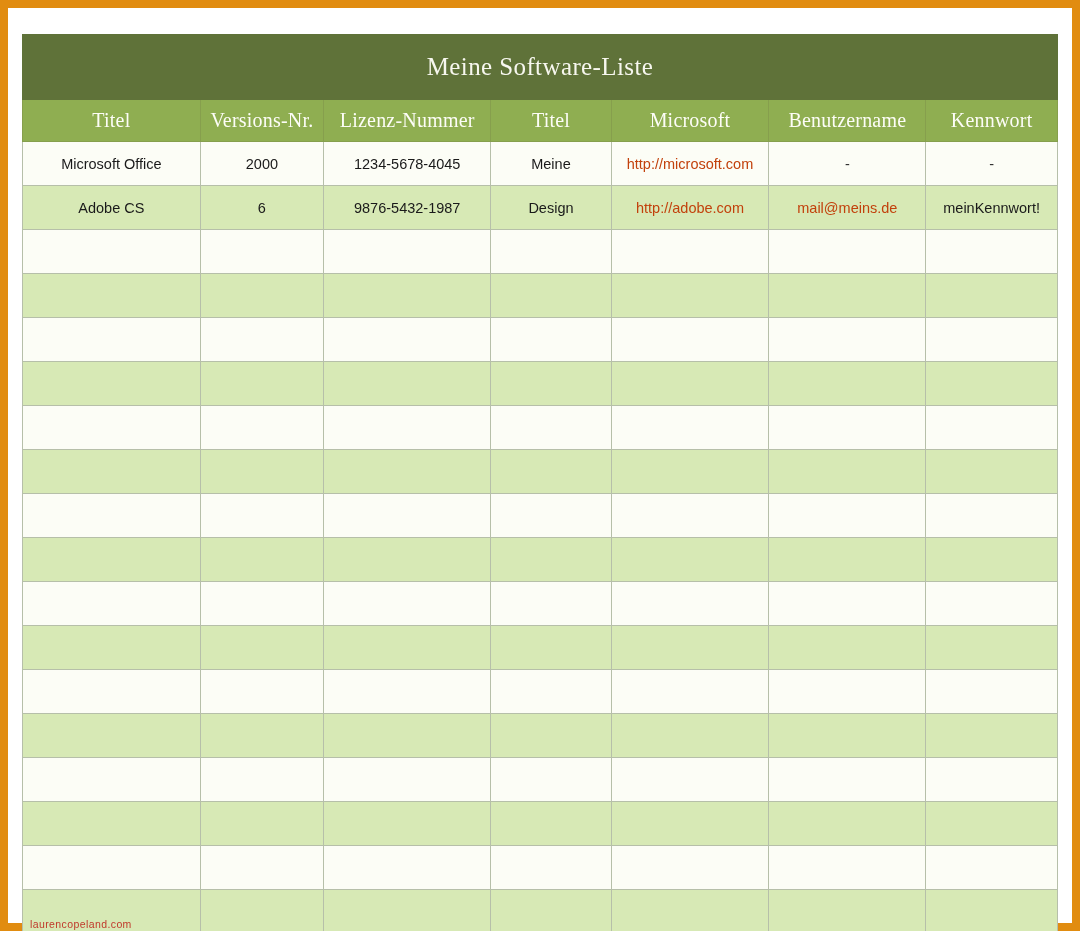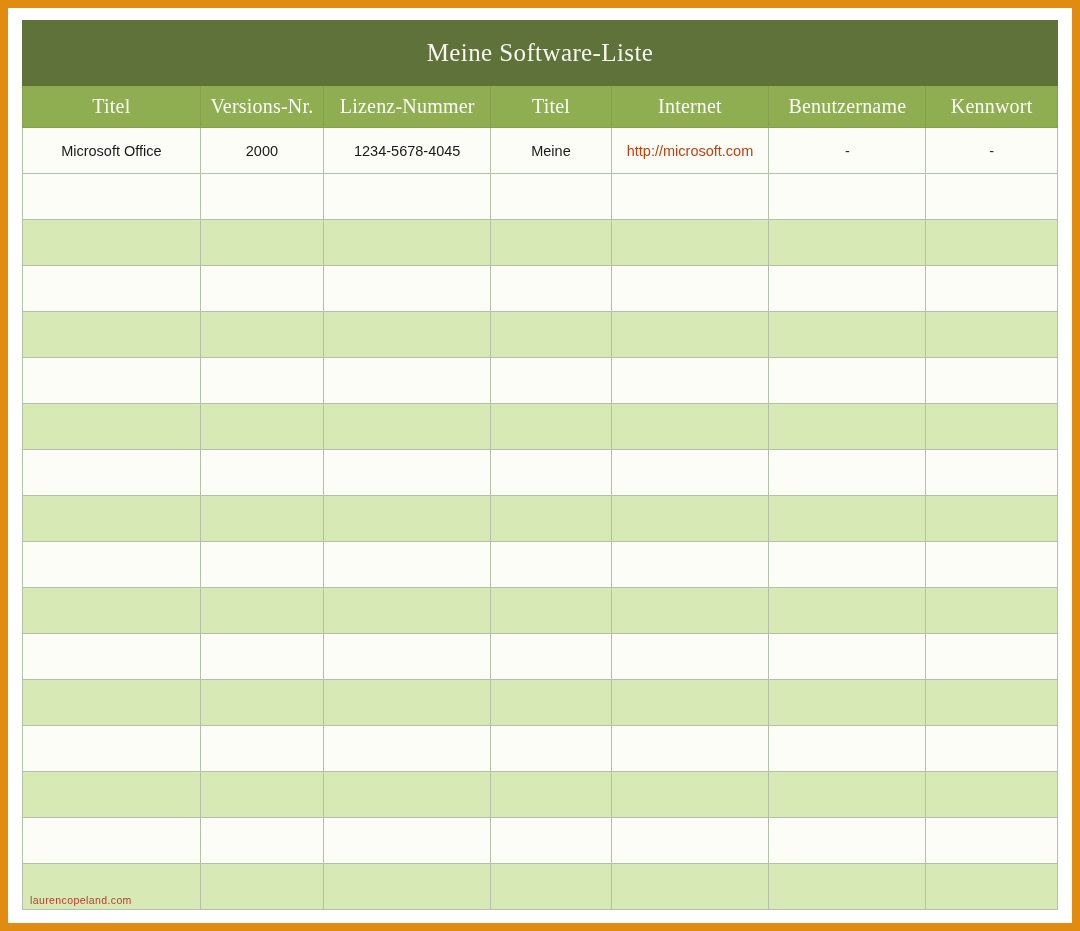--- a/index.html
+++ b/index.html
@@ -14,21 +14,21 @@
     overflow: hidden;
   }
 
   
   #page-frame {
     box-sizing: border-box;
     width: 1080px;
     height: 931px;
     border: 8px solid #e18c10;
     background: #ffffff;
-    padding: 12px 14px 13px 14px;
+    padding: 26px 14px 13px 14px;
   }
 
   
   #software-table {
     width: 100%;
     height: 100%;
     border-collapse: collapse;
     table-layout: fixed;
     border: 1px solid #b4bda6;
   }
@@ -121,35 +121,44 @@
     </colgroup>
     <thead>
       <tr>
         <th class="title-band" colspan="7">Meine Software-Liste</th>
       </tr>
       <tr id="column-header-row">
           <th class="col-head">Titel</th>
           <th class="col-head">Versions-Nr.</th>
           <th class="col-head">Lizenz-Nummer</th>
           <th class="col-head">Titel</th>
-          <th class="col-head">Internet</th>
+          <th class="col-head">Microsoft</th>
           <th class="col-head">Benutzername</th>
           <th class="col-head">Kennwort</th>
         </tr>
     </thead>
     <tbody id="table-body">
         <tr class="row-odd">
           <td class="cell">Microsoft Office</td>
           <td class="cell">2000</td>
           <td class="cell">1234-5678-4045</td>
           <td class="cell">Meine</td>
           <td class="cell"><span class="link-text">http://microsoft.com</span></td>
           <td class="cell"><span class="cell-dash">-</span></td>
           <td class="cell"><span class="cell-dash">-</span></td>
         </tr>
+        <tr class="row-even">
+          <td class="cell">Adobe CS</td>
+          <td class="cell">6</td>
+          <td class="cell">9876-5432-1987</td>
+          <td class="cell">Design</td>
+          <td class="cell"><span class="link-text">http://adobe.com</span></td>
+          <td class="cell"><span class="link-text">mail@meins.de</span></td>
+          <td class="cell">meinKennwort!</td>
+        </tr>
         <tr class="row-odd">
           <td class="cell"></td>
           <td class="cell"></td>
           <td class="cell"></td>
           <td class="cell"></td>
           <td class="cell"></td>
           <td class="cell"></td>
           <td class="cell"></td>
         </tr>
         <tr class="row-even">

